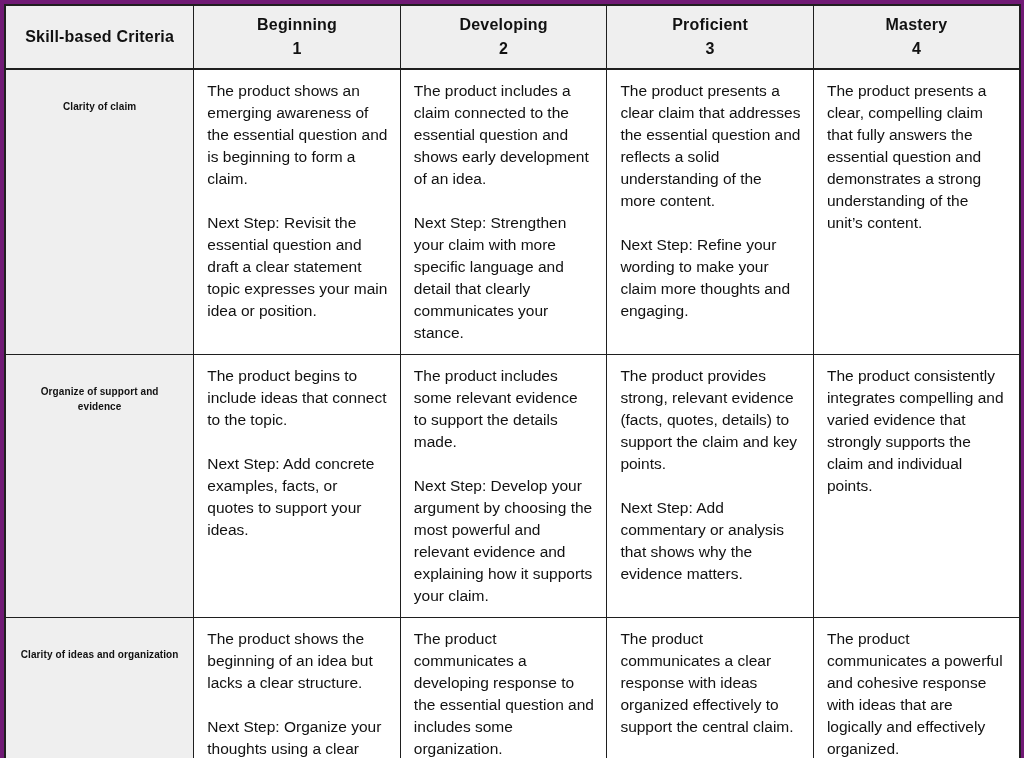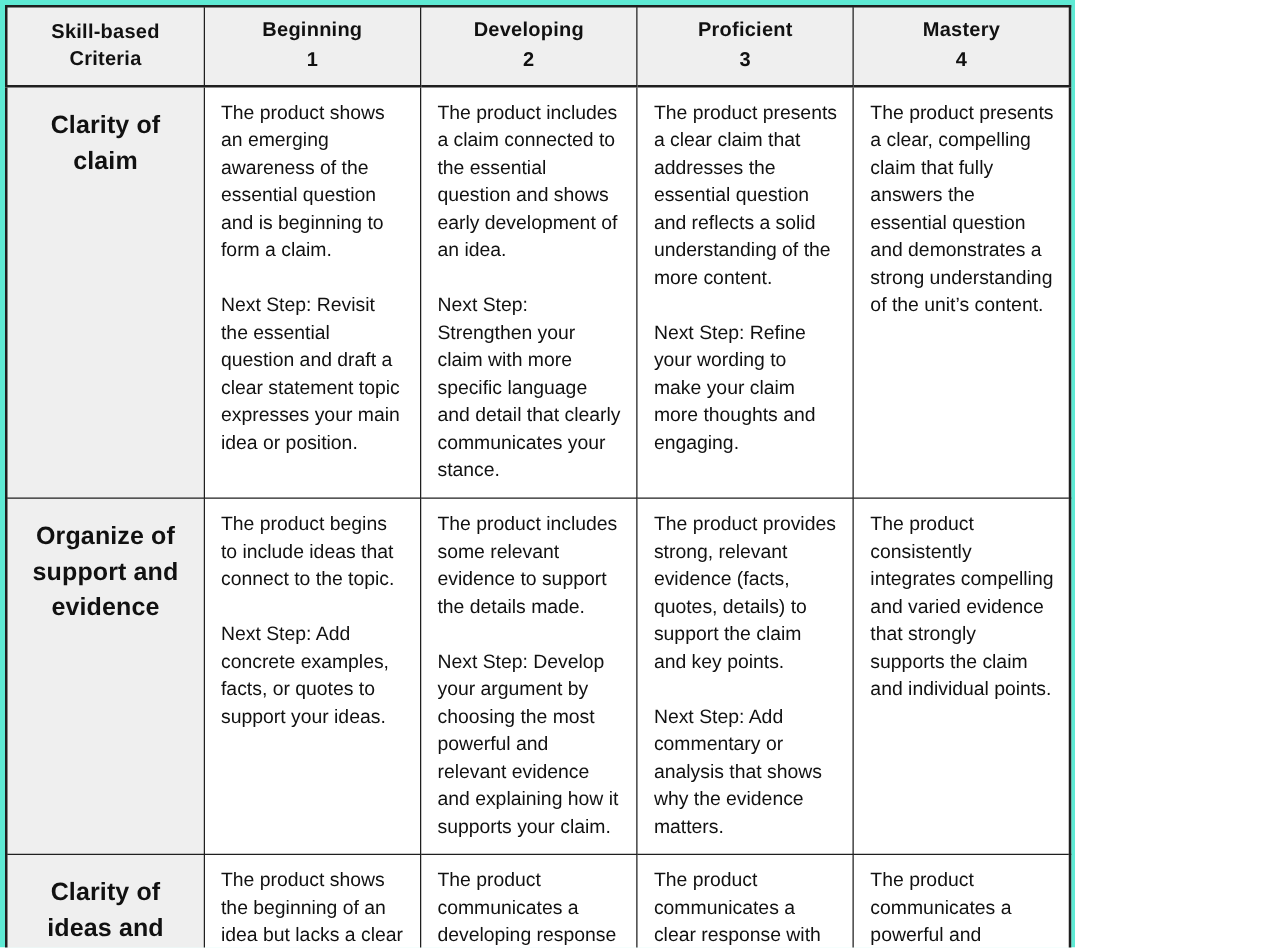--- a/index.html
+++ b/index.html
@@ -10,24 +10,24 @@
   }
   * { box-sizing: border-box; }
   html, body {
     margin: 0;
     padding: 0;
     background: #ffffff;
     font-family: "Liberation Sans", sans-serif;
     color: var(--text_color);
   }
   .page {
-    width: 860px;
+    width: 1024px;
     height: 758px;
     padding: 4px 3px 8px 4px;
-    background: #5eead4;
+    background: #701a75;
   }
   table.rubric {
     width: 100%;
     border-collapse: collapse;
     table-layout: fixed;
     border: 2px solid var(--border_color);
     background: var(--cell_bg);
   }
   col.c-criteria { width: 18.6%; }
   col.c-level { width: 20.35%; }
@@ -45,23 +45,23 @@
     vertical-align: middle;
     padding: 8px 6px;
     border-bottom: 2px solid var(--border_color);
     height: 58px;
     letter-spacing: 0.2px;
   }
   .level-score { margin-top: 1px; }
   td.criterion {
     background: var(--header_bg);
     font-weight: bold;
-    font-size: 20px;
+    font-size: 10px;
     text-align: center;
-    padding: 16px 14px 10px 14px;
+    padding: 30px 14px 10px 14px;
     letter-spacing: 0.1px;
   }
   td.cell {
     background: var(--cell_bg);
     padding: 10px 12px 10px 13px;
     margin-top: 16px;
   }
   td.cell p { margin: 0; }
   td.cell p.next-step { margin-top: 22px; }
   tr.row-1 { height: 253px; }

